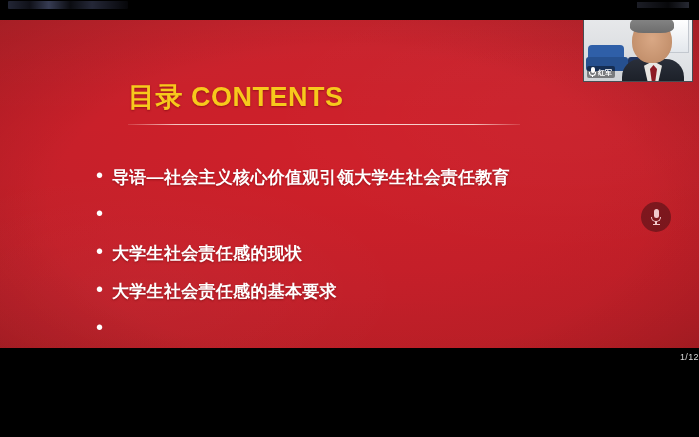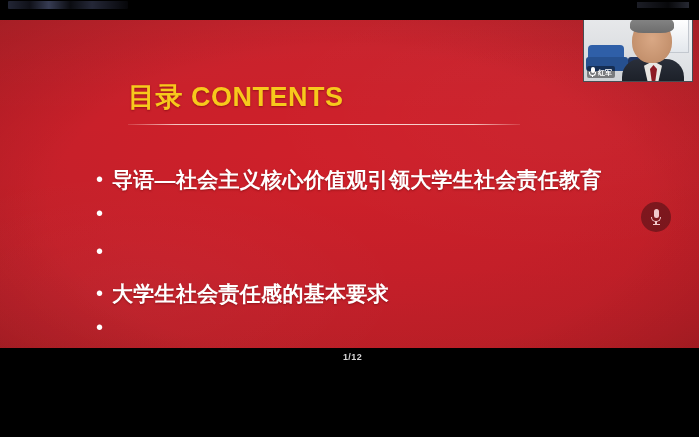--- a/index.html
+++ b/index.html
@@ -132,21 +132,21 @@
   .bullet-dot {
     width: 16px;
     flex: 0 0 16px;
     font-size: 20px;
     line-height: 1;
     color: #ffffff;
     text-align: left;
     transform: translateY(-1px);
   }
   .item-text {
-    font-size: 21px;
+    font-size: 17px;
     font-weight: bold;
     color: #ffffff;
     letter-spacing: .3px;
     white-space: nowrap;
     text-shadow: 0 1px 2px rgba(100,6,10,.5);
   }
 
   
   #video-tile {
     position: absolute;
@@ -326,23 +326,23 @@
     width: 7px; height: 1.4px;
     background: #f0c9cc;
   }
 
   
   #page-indicator {
     position: absolute;
     left: 0;
     bottom: 16px;
     width: 699px;
-    text-align: center;
+    text-align: right;
     font-size: 9px;
-    font-weight: bold;
+    font-weight: normal;
     color: #d8d8d8;
     letter-spacing: .4px;
     z-index: 45;
     padding-left: 6px;
   }
 </style>
 </head>
 <body>
 
 <div id="screen">
@@ -359,20 +359,21 @@
     <ul id="contents-list">
       <li class="contents-item">
         <span class="bullet-dot">•</span>
         <span class="item-text">导语—社会主义核心价值观引领大学生社会责任教育</span>
       </li>
       <li class="contents-item">
         <span class="bullet-dot">•</span>
       </li>
       <li class="contents-item">
         <span class="bullet-dot">•</span>
+        <span class="item-text">大学生社会责任感的现状</span>
       </li>
       <li class="contents-item">
         <span class="bullet-dot">•</span>
         <span class="item-text">大学生社会责任感的基本要求</span>
       </li>
       <li class="contents-item">
         <span class="bullet-dot">•</span>
       </li>
     </ul>
   </div>

